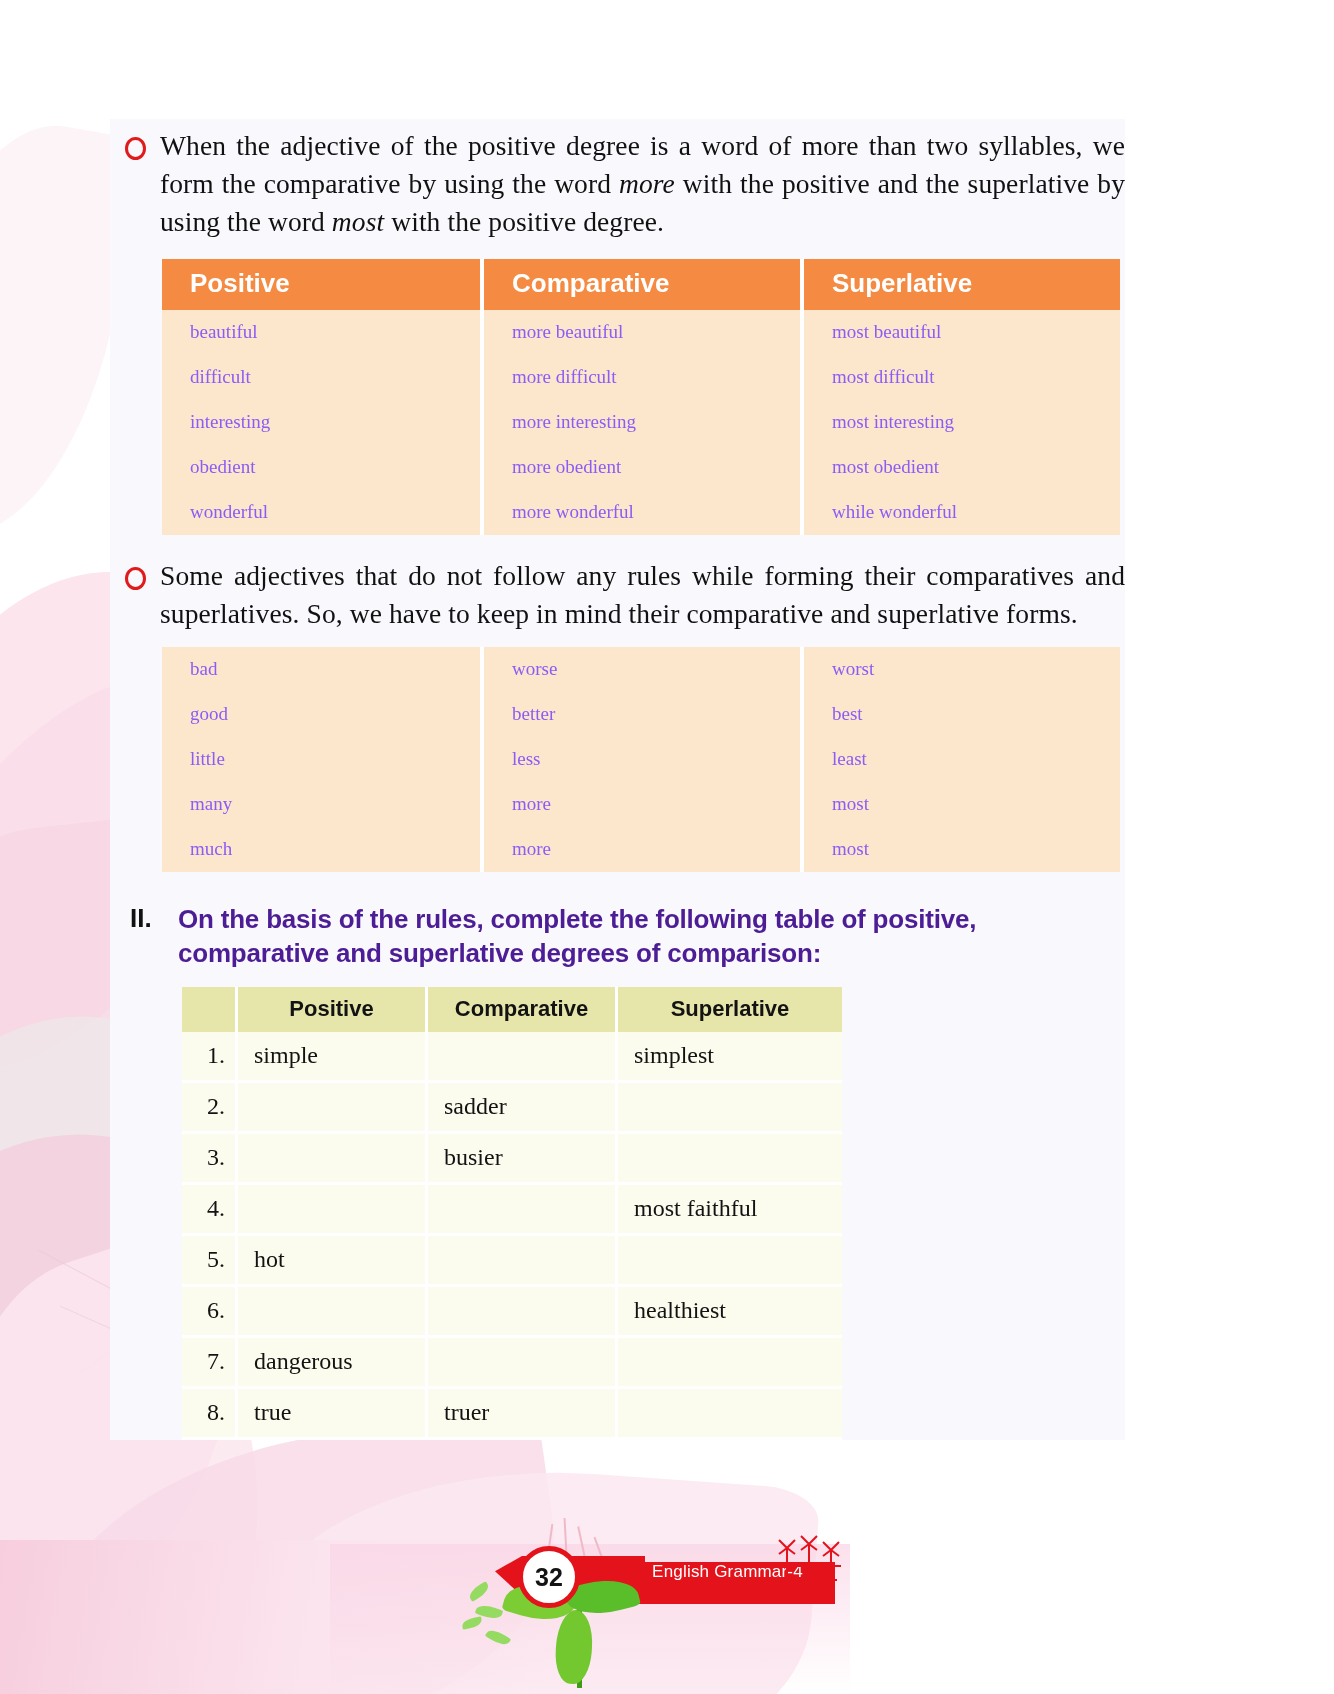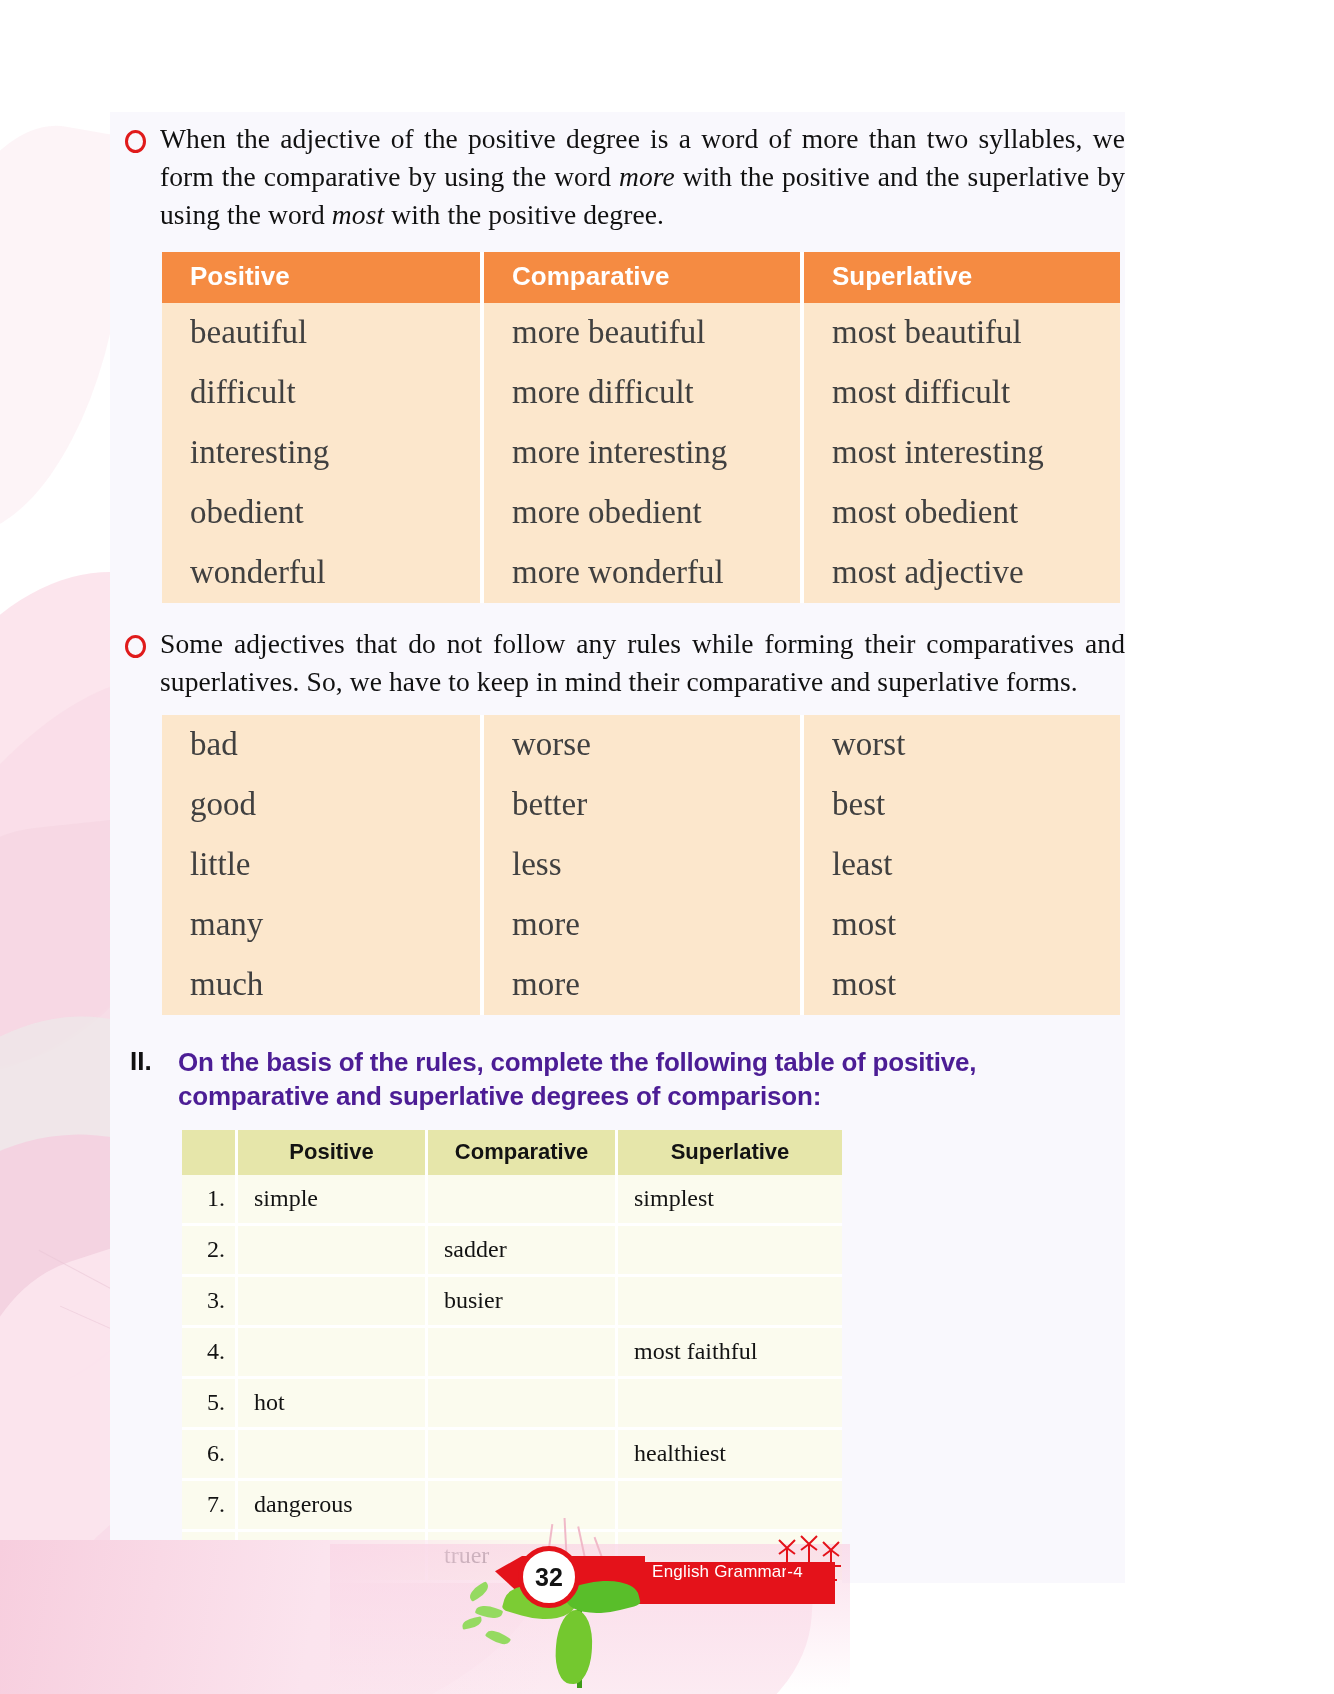--- a/index.html
+++ b/index.html
@@ -48,21 +48,21 @@
   
   .page {
     position: absolute;
     left: 0; top: 0;
     width: 1334px;
     height: 1694px;
   }
   .content {
     position: absolute;
     left: 110px;
-    top: 112px;
+    top: 119px;
     width: 1015px;
     background: #f9f8fd;
   }
 
   
   .bullet-row {
     display: flex;
     align-items: flex-start;
     padding: 8px 0 4px 0;
   }
@@ -109,22 +109,22 @@
     font-weight: bold;
     font-size: 26px;
     text-align: left;
     padding: 9px 0 11px 28px;
     border-right: 4px solid #ffffff;
   }
   .tbl th:last-child { border-right: none; }
 
   .tbl td {
     background: #fce7cc;
-    color: #404040;
-    font-size: 33px;
+    color: #8b5cf6;
+    font-size: 19px;
     padding: 11px 0 12px 28px;
     border-right: 4px solid #ffffff;
     vertical-align: middle;
   }
   .tbl td:last-child { border-right: none; }
 
   .tbl.noheader { margin-top: 10px; }
 
   
   .ex-head {
@@ -374,21 +374,21 @@
           <td>most interesting</td>
         </tr>
         <tr>
           <td>obedient</td>
           <td>more obedient</td>
           <td>most obedient</td>
         </tr>
         <tr>
           <td>wonderful</td>
           <td>more wonderful</td>
-          <td>most adjective</td>
+          <td>while wonderful</td>
         </tr>
       </tbody>
     </table>
 
     <div class="bullet-row" style="padding-top:22px;">
       <div class="bullet-icon">
           <span class="ring"></span>
         </div>
       <div class="bullet-text">Some adjectives that do not follow any rules while forming their comparatives and superlatives. So, we have to keep in mind their comparative and superlative forms.</div>
     </div>

